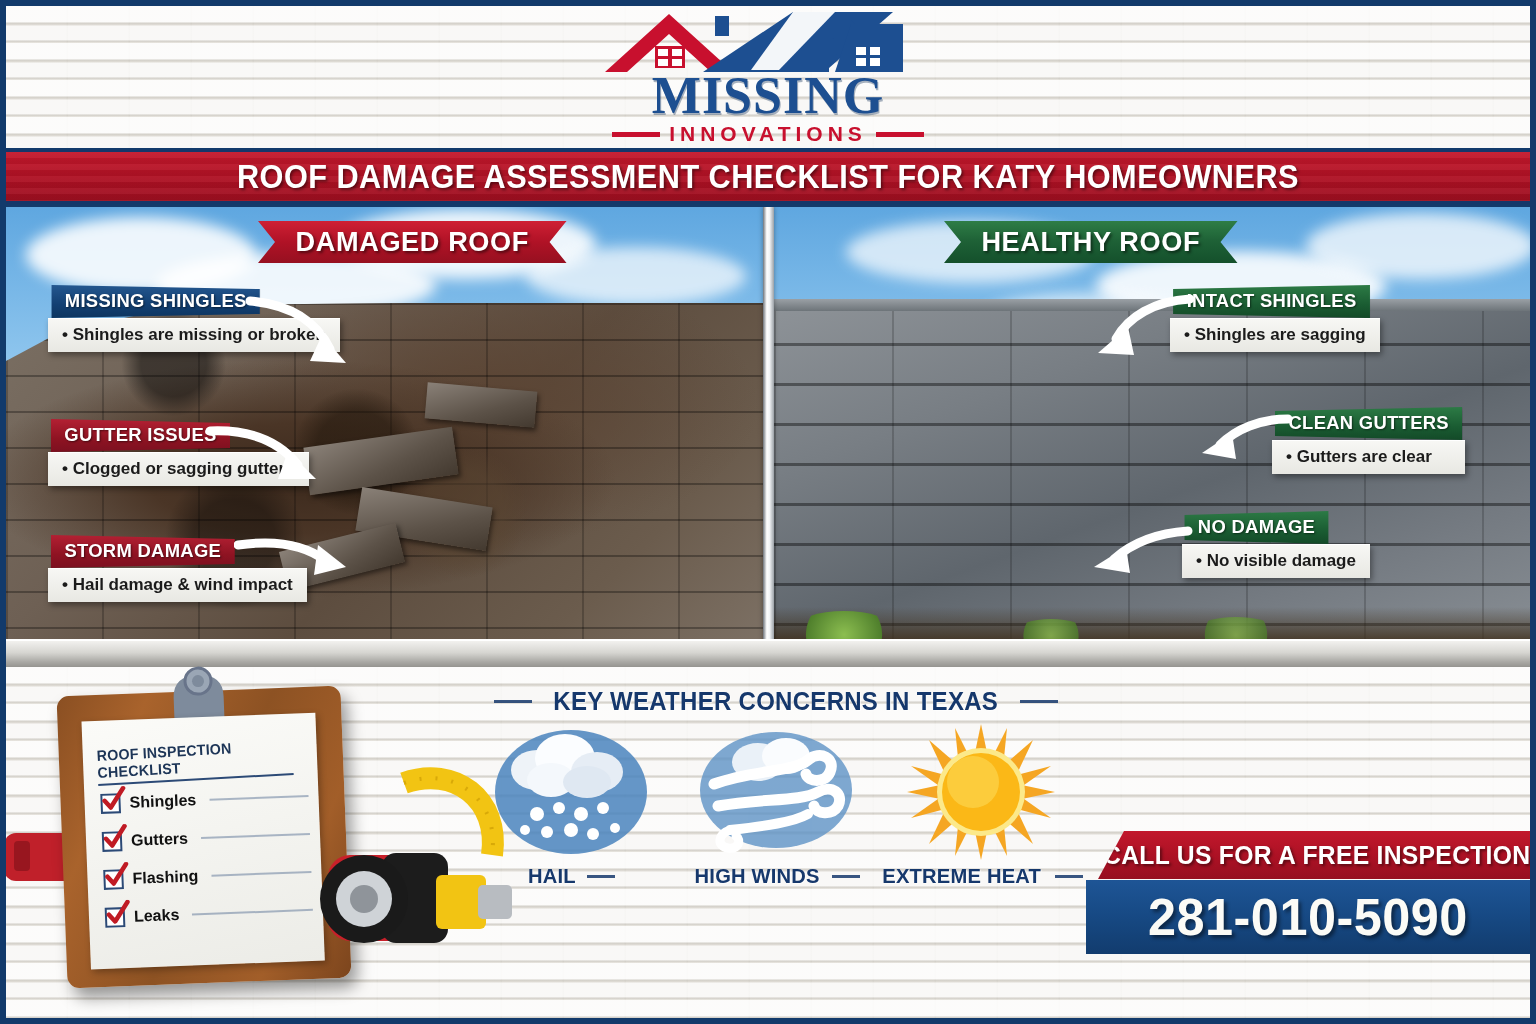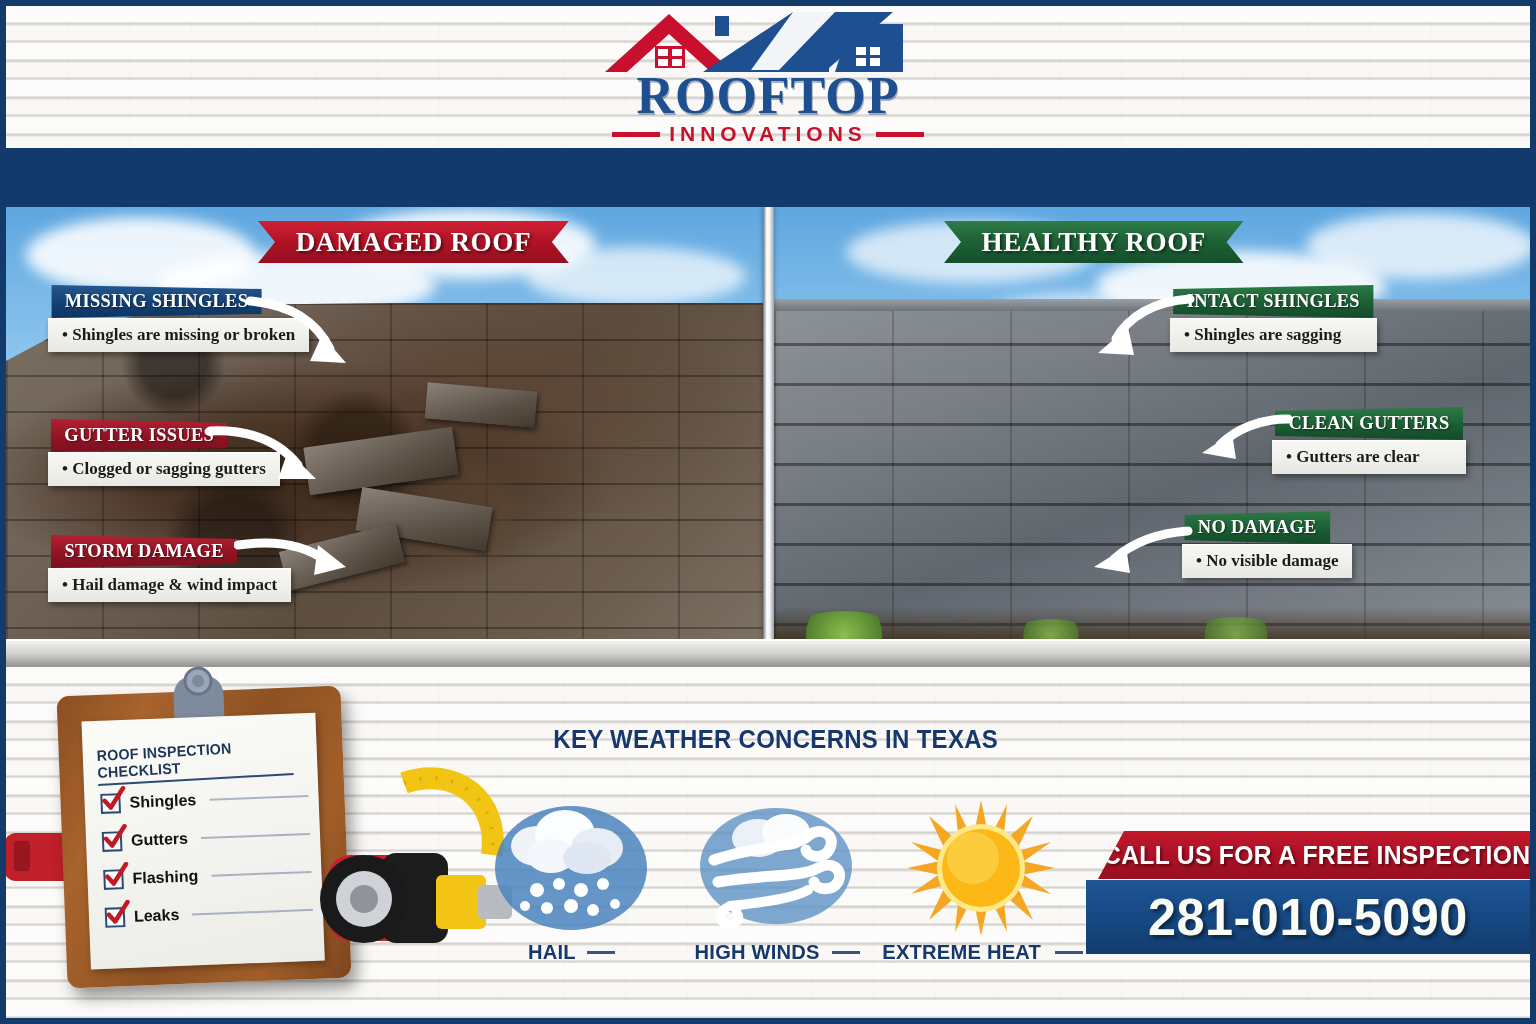--- a/index.html
+++ b/index.html
@@ -75,21 +75,20 @@
     color:#fff; transform:scaleX(.93);
     text-shadow:2px 2px 3px rgba(0,0,0,.45);
     white-space:nowrap;
   }
 
   
   .photo {
     position:absolute; left:0; top:201px; width:1524px; height:460px;
     overflow:hidden;
     background:linear-gradient(180deg,#5fa7e0 0%, #8fc6ee 34%, #bedcf3 60%, #cfe6f6 100%);
-    font-family:Liberation Serif, serif;
   }
   .cloud {
     position:absolute; background:rgba(255,255,255,.88); border-radius:50%;
     filter:blur(7px);
   }
   
   .roof-left {
     position:absolute; left:0; top:96px; width:762px; height:338px;
     background:
       repeating-linear-gradient(180deg,
@@ -231,23 +230,22 @@
   }
   .clip-label { font-size:16px; font-weight:600; color:#111; }
   .clip-rule { flex:1; height:2px; background:#6a7f9e; opacity:.55; margin-left:4px; }
 
   
   .tool { position:absolute; }
 
   
   .weather { position:absolute; left:470px; top:20px; width:600px; height:230px; }
   .weather-title-row {
-    display:flex; align-items:center; justify-content:center; gap:0;
+    display:flex; align-items:center; justify-content:center; gap:12px;
     width:100%;
-    flex-direction:column;
   }
   .wt-rule { height:3px; background:#16386c; flex:0 0 38px; opacity:.85; }
   .weather-title {
     font-weight:bold; font-size:25px; letter-spacing:.3px; color:#16386c;
     transform:scaleX(.96); white-space:nowrap;
     text-shadow:1px 1px 1px rgba(255,255,255,.7);
   }
   .weather-items { display:flex; justify-content:space-between; margin-top:6px; }
   .wx { width:190px; display:flex; flex-direction:column; align-items:center; }
   .wx-icon { width:160px; height:140px; }
@@ -302,29 +300,32 @@
           <rect x="112" y="6" width="14" height="20" fill="#1d4f91"></rect>
           <polygon points="198,62 248,10 300,62 280,62 248,28 218,62" fill="#1d4f91"></polygon>
           <polygon points="232,62 300,62 300,14 248,14" fill="#1d4f91"></polygon>
           <rect x="250" y="34" width="30" height="24" fill="#1d4f91"></rect>
           <rect x="253" y="37" width="10" height="8" fill="#fff"></rect>
           <rect x="267" y="37" width="10" height="8" fill="#fff"></rect>
           <rect x="253" y="48" width="10" height="8" fill="#fff"></rect>
           <rect x="267" y="48" width="10" height="8" fill="#fff"></rect>
           <polygon points="190,2 232,2 176,60 148,60" fill="#fff" opacity="0.95"></polygon>
         </svg>
-        <div class="logo-word">ROOFTOP</div>
+        <div class="logo-word">MISSING</div>
         <div class="logo-sub-row">
           <div class="logo-rule"></div>
           <div class="logo-sub">INNOVATIONS</div>
           <div class="logo-rule"></div>
         </div>
       </div>
     </div>
 
+    <div class="titlebar">
+      <div class="title-text">ROOF DAMAGE ASSESSMENT CHECKLIST FOR KATY HOMEOWNERS</div>
+    </div>
 
     <div class="photo">
 
       <div class="cloud" style="left:20px;  top:10px;  width:230px; height:76px;"></div>
       <div class="cloud" style="left:150px; top:46px;  width:280px; height:64px;"></div>
       <div class="cloud" style="left:330px; top:2px;   width:260px; height:70px;"></div>
       <div class="cloud" style="left:520px; top:40px;  width:220px; height:58px; opacity:.8;"></div>
       <div class="cloud" style="left:840px; top:14px;  width:250px; height:62px; opacity:.8;"></div>
       <div class="cloud" style="left:1090px;top:44px;  width:290px; height:70px;"></div>
       <div class="cloud" style="left:1300px;top:6px;   width:230px; height:66px; opacity:.85;"></div>

